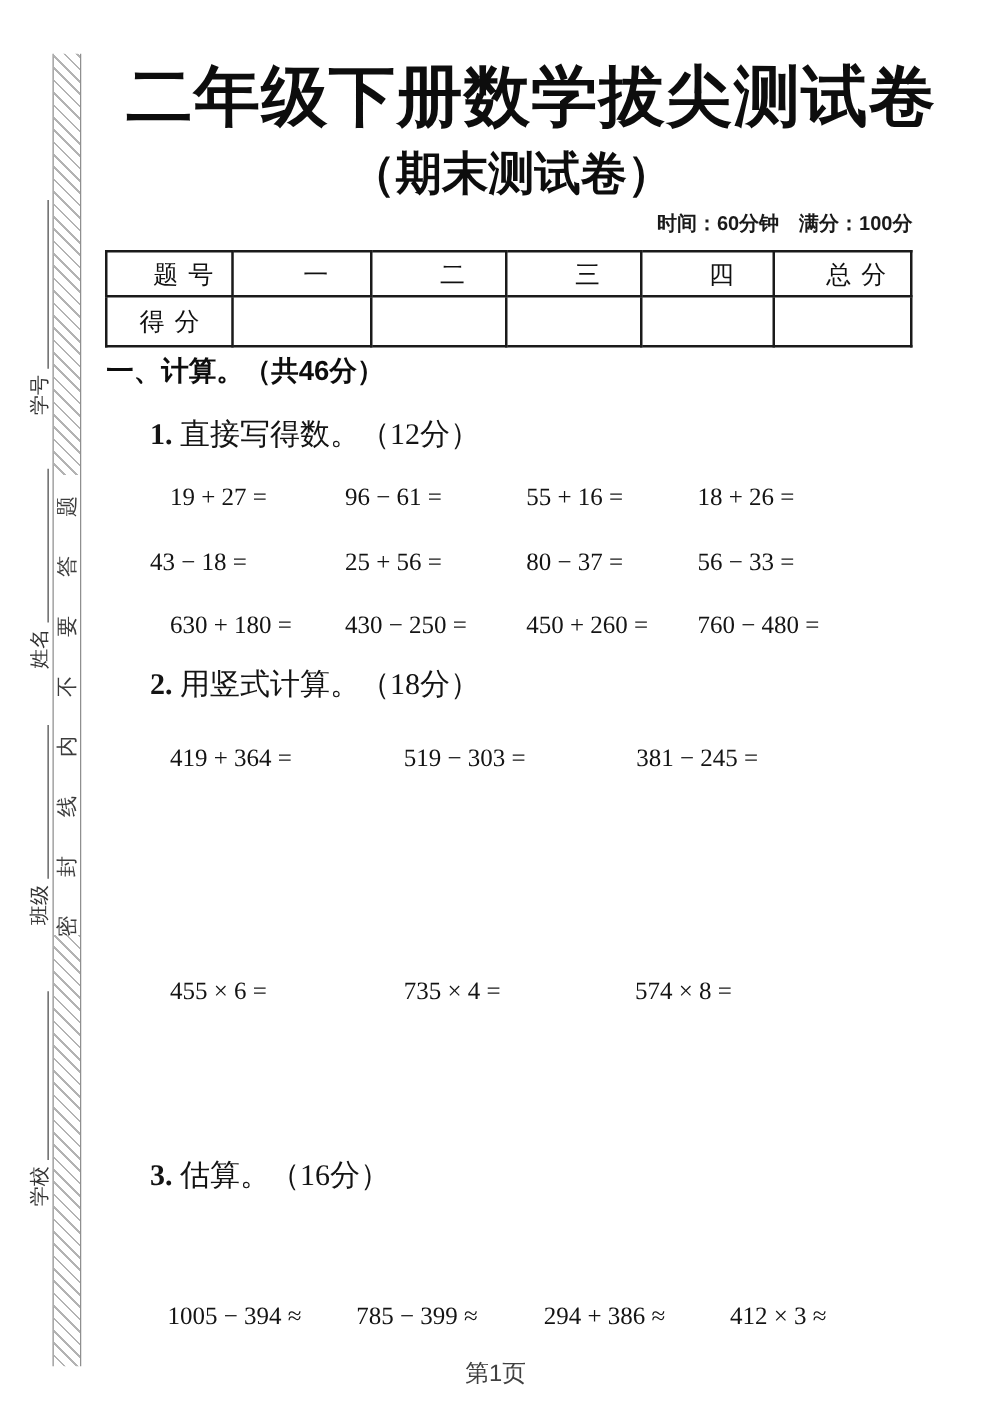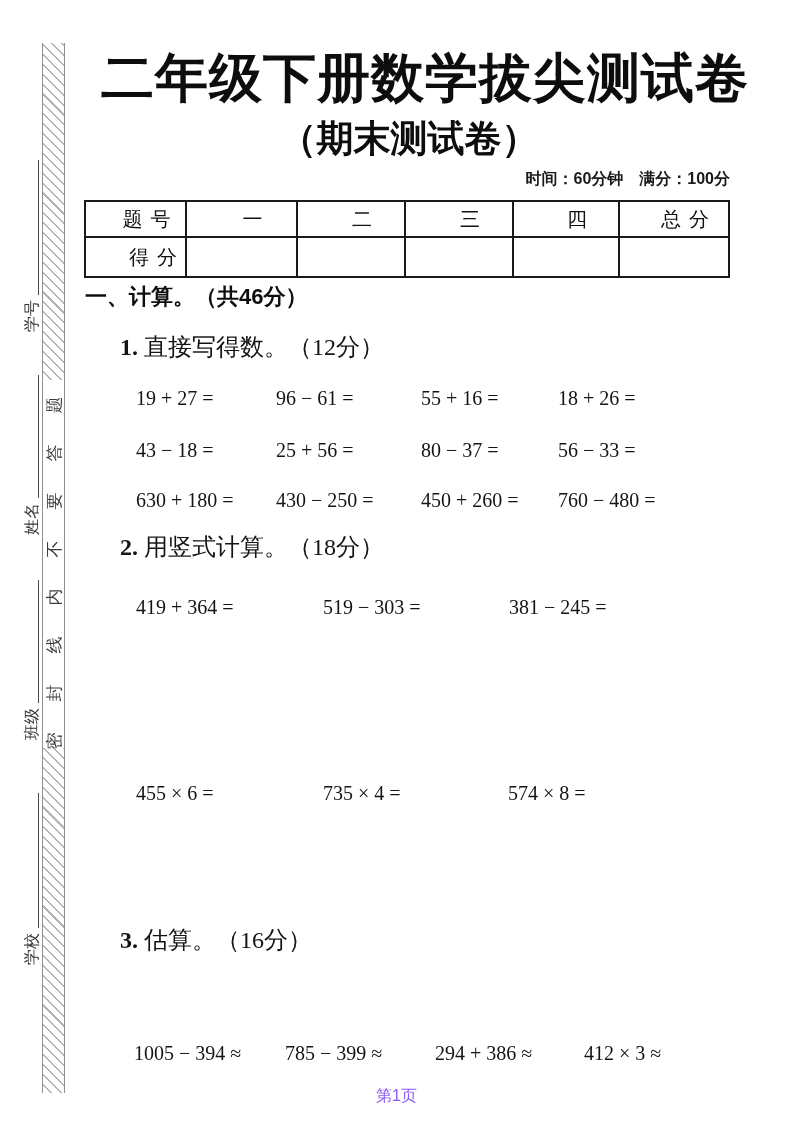--- a/index.html
+++ b/index.html
@@ -60,21 +60,21 @@
   .score-table{
     position:absolute;left:84px;top:200px;
     border-collapse:collapse;table-layout:fixed;
     font-size:20px;color:#111;
   }
   .score-table td{
     border:2.2px solid #1a1a1a;text-align:center;vertical-align:middle;
     padding:0;box-sizing:border-box;
   }
   .score-table tr.hdr td{height:36px;padding-left:22px;}
-  .score-table tr.scr td{height:40px;text-align:right;}
+  .score-table tr.scr td{height:40px;}
   .label-cell{letter-spacing:8px;text-indent:8px;}
   
   .sec-heading{
     position:absolute;left:85px;top:282px;
     font-size:22px;font-weight:bold;color:#0d0d0d;
   }
   .q-heading{
     position:absolute;left:120px;
     font-size:24px;color:#141414;
     font-family:"Liberation Serif", serif;
@@ -82,21 +82,21 @@
   .q-heading .qnum{font-weight:bold;margin-right:6px;}
   .q1h{top:331px;} .q2h{top:531px;} .q3h{top:924px;}
   .eq-row{position:absolute;left:0;top:0;width:793px;height:24px;}
   .eq{
     position:absolute;top:0;
     font-family:"Liberation Serif","DejaVu Serif",serif;
     font-size:20px;line-height:24px;color:#141414;white-space:nowrap;
   }
   .footer{
     position:absolute;left:0;top:1086px;width:793px;
-    text-align:center;font-size:16px;color:#8b5cf6;
+    text-align:center;font-size:19px;color:#404040;
   }
 </style>
 </head>
 <body>
 
 <div class="page">
 
   <div class="seal-band">
     <div class="hatch hatch-top"></div>
     <div class="hatch hatch-bottom"></div>
@@ -160,21 +160,21 @@
   <div class="q-heading q1h">
     <span class="qnum">1.</span><span>直接写得数。（12分）</span>
   </div>
   <div class="eq-row" style="top:386px">
     <span class="eq" style="left:136px">19 + 27 =</span>
     <span class="eq" style="left:276px">96 − 61 =</span>
     <span class="eq" style="left:421px">55 + 16 =</span>
     <span class="eq" style="left:558px">18 + 26 =</span>
   </div>
   <div class="eq-row" style="top:438px">
-    <span class="eq" style="left:136px">43 − 18 =</span>
+    <span class="eq" style="left:120px">43 − 18 =</span>
     <span class="eq" style="left:276px">25 + 56 =</span>
     <span class="eq" style="left:421px">80 − 37 =</span>
     <span class="eq" style="left:558px">56 − 33 =</span>
   </div>
   <div class="eq-row" style="top:488px">
     <span class="eq" style="left:136px">630 + 180 =</span>
     <span class="eq" style="left:276px">430 − 250 =</span>
     <span class="eq" style="left:421px">450 + 260 =</span>
     <span class="eq" style="left:558px">760 − 480 =</span>
   </div>

